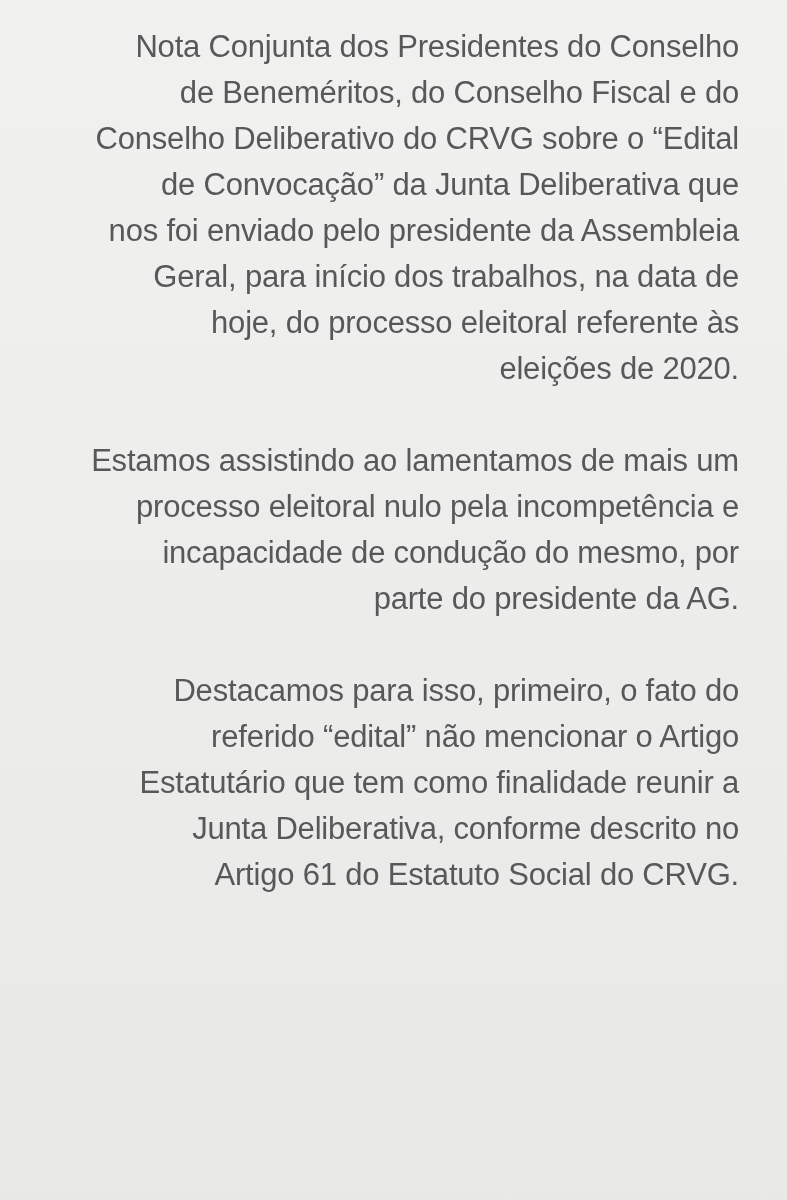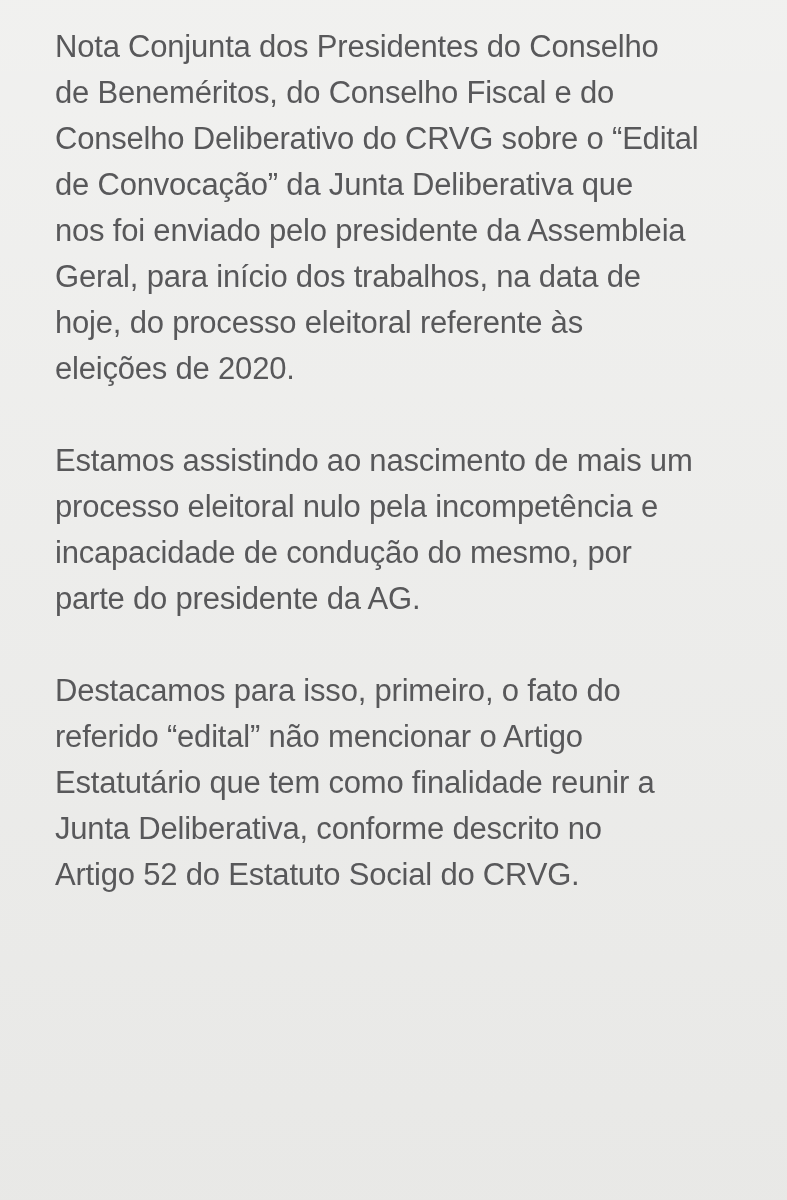--- a/index.html
+++ b/index.html
@@ -15,20 +15,21 @@
   }
   .note-canvas {
     box-sizing: border-box;
     width: 787px;
     height: 1200px;
     padding: 24px 48px 20px 55px;
     background: #ECECEA;
     
     background-image:
       linear-gradient(180deg, rgba(255,255,255,0.25) 0%, rgba(0,0,0,0.015) 100%);
+    text-align: right;
   }
   .note-paragraph {
     margin: 0 0 46px 0;
     font-size: 31px;
     font-weight: 400;
     line-height: 46px;
     letter-spacing: -0.2px;
     color: #58585A;
     white-space: pre-line;           
     text-rendering: optimizeLegibility;
@@ -42,22 +43,22 @@
 
 <div class="note-canvas">
   <p class="note-paragraph" style="color: rgb(88, 88, 90);">Nota Conjunta dos Presidentes do Conselho
 de Beneméritos, do Conselho Fiscal e do
 Conselho Deliberativo do CRVG sobre o “Edital
 de Convocação” da Junta Deliberativa que
 nos foi enviado pelo presidente da Assembleia
 Geral, para início dos trabalhos, na data de
 hoje, do processo eleitoral referente às
 eleições de 2020.</p>
-  <p class="note-paragraph" style="color: rgb(88, 88, 90);">Estamos assistindo ao nascimento de mais um
+  <p class="note-paragraph" style="color: rgb(88, 88, 90);">Estamos assistindo ao lamentamos de mais um
 processo eleitoral nulo pela incompetência e
 incapacidade de condução do mesmo, por
 parte do presidente da AG.</p>
   <p class="note-paragraph" style="color: rgb(88, 88, 90);">Destacamos para isso, primeiro, o fato do
 referido “edital” não mencionar o Artigo
 Estatutário que tem como finalidade reunir a
 Junta Deliberativa, conforme descrito no
-Artigo 52 do Estatuto Social do CRVG.</p>
+Artigo 61 do Estatuto Social do CRVG.</p>
 </div>
 
 </body></html>

